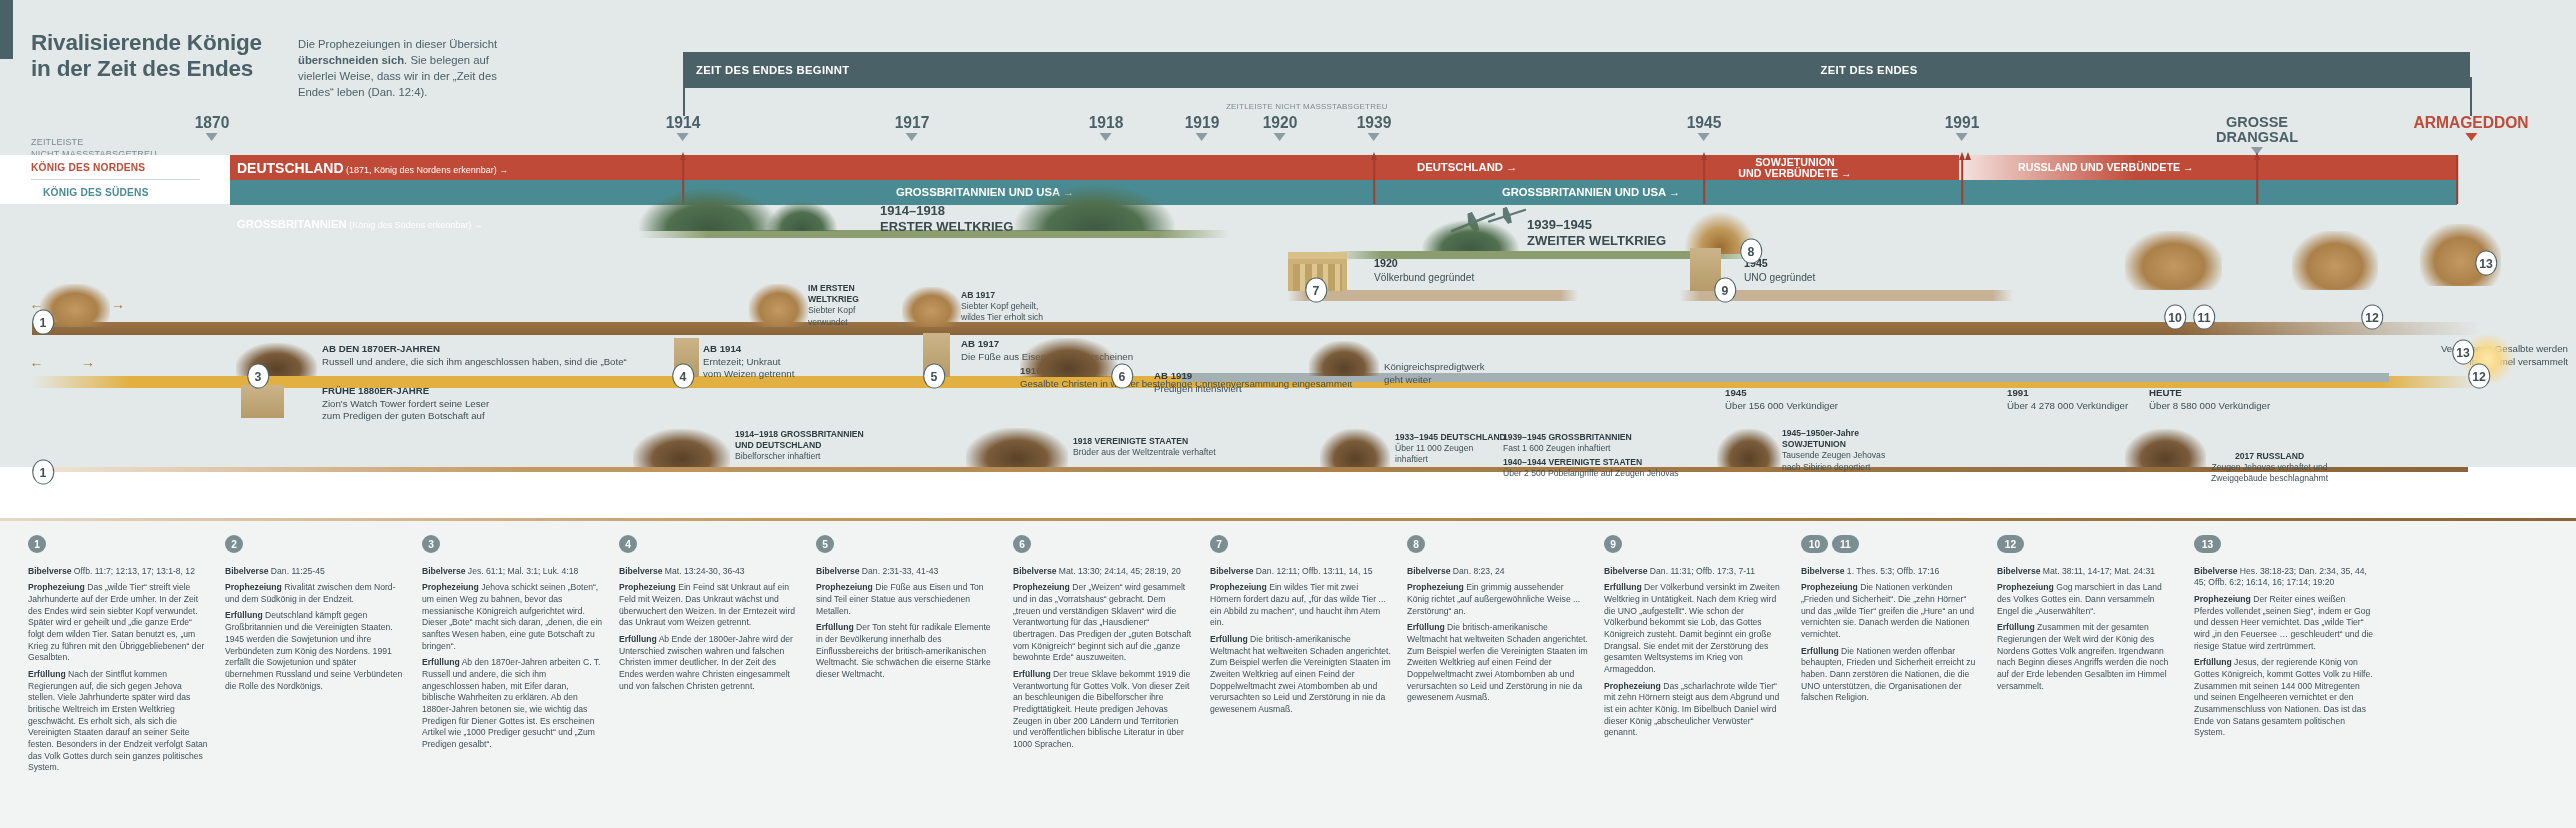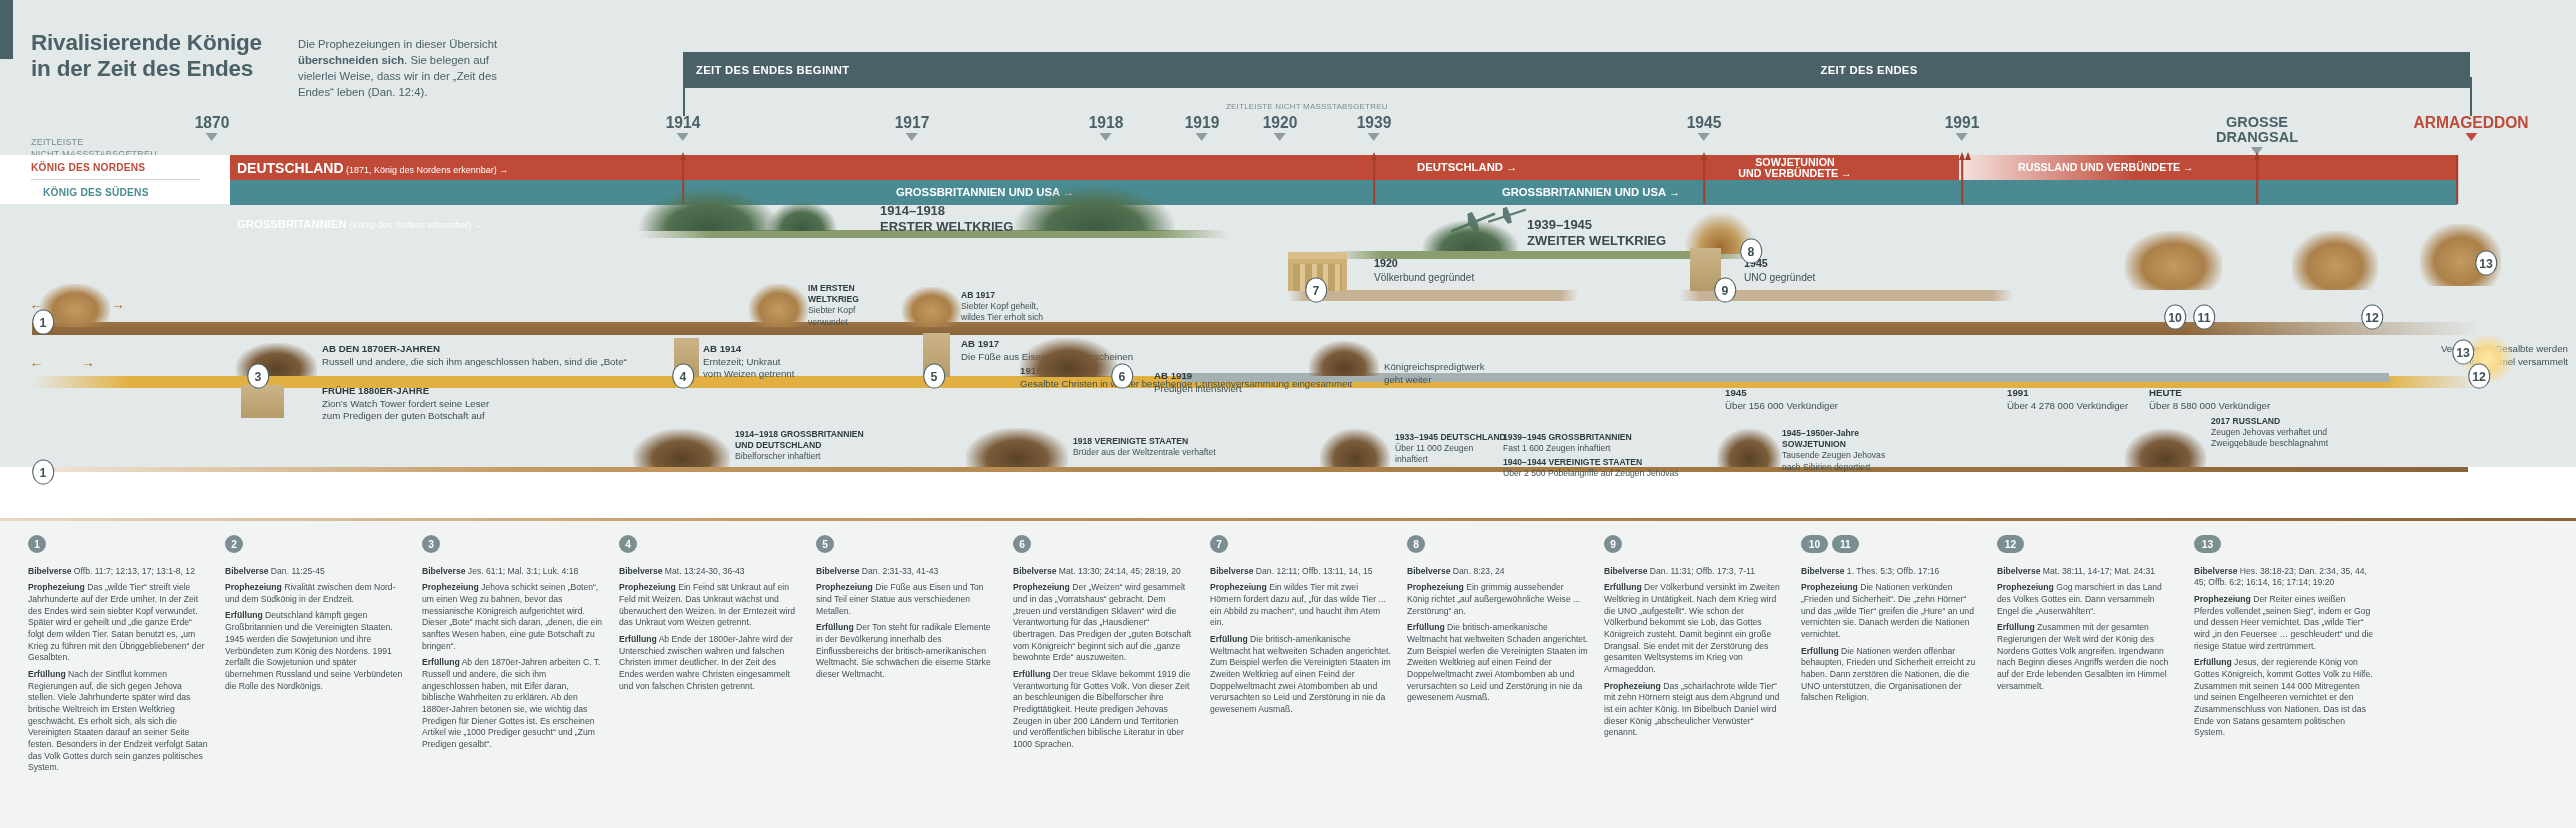--- a/index.html
+++ b/index.html
@@ -500,21 +500,21 @@
     <div class="t">Über 2 500 Pöbelangriffe auf Zeugen Jehovas</div>
   </div>
   <div class="people" style="left:1717px; top:429px; width:64px; height:38px;"></div>
   <div class="ev small" style="left:1782px; top:428px;">
     <div class="h">1945–1950er-Jahre</div>
     <div class="h">SOWJETUNION</div>
     <div class="t">Tausende Zeugen Jehovas</div>
     <div class="t">nach Sibirien deportiert</div>
   </div>
   <div class="people" style="left:2125px; top:429px; width:81px; height:38px;"></div>
-  <div class="ev small" style="left:2211px; top:416px;">
+  <div class="ev small" style="left:2211px; top:451px;text-align:center;">
     <div class="h">2017 RUSSLAND</div>
     <div class="t">Zeugen Jehovas verhaftet und</div>
     <div class="t">Zweigqebäude beschlagnahmt</div>
   </div>
   <div class="cnum" style="left:43px; top:472px;">1</div>
 
   <div class="fn-top-rule"></div>
   <div class="footnotes" id="footnotes">
       <div class="fn-col" style="left: 28px; width: 181px;">
         <div class="fn-badges">

